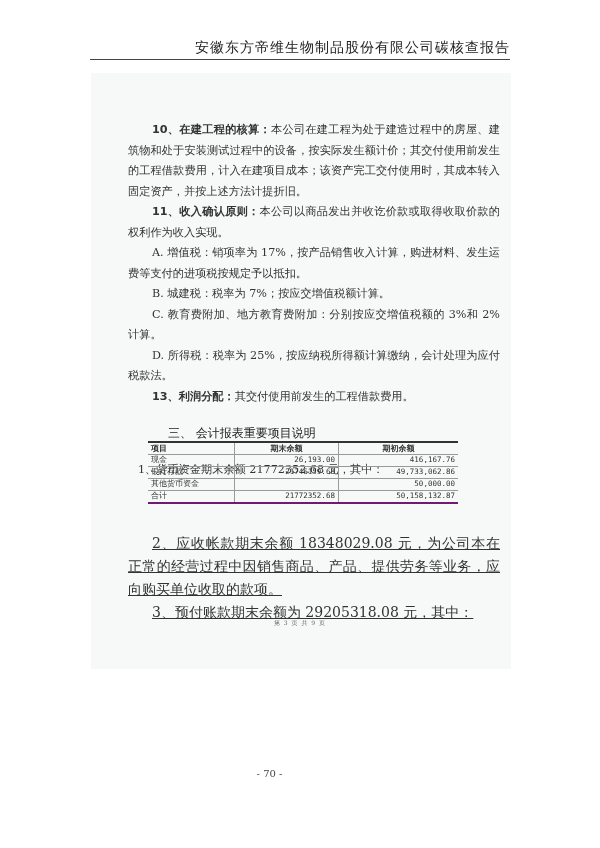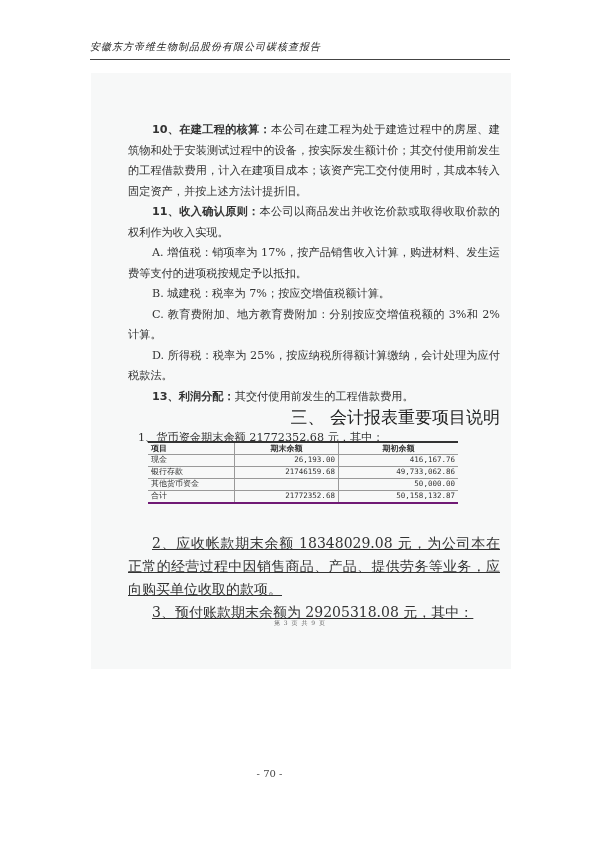--- a/index.html
+++ b/index.html
@@ -4,35 +4,34 @@
 <style>
   html, body { margin: 0; padding: 0; }
   body {
     width: 600px; height: 848px; position: relative; background: #ffffff;
     font-family: "DejaVu Serif", "Liberation Serif", serif; color: #222;
     overflow: hidden;
   }
   .page-header {
     position: absolute; left: 90px; top: 38px; width: 420px; height: 21px;
     border-bottom: 1.5px solid #444;
-    font-size: 10px; letter-spacing: 1px; color: #222;
+    text-align: right; font-size: 14px; letter-spacing: 1px; color: #222;
     line-height: 18px;
-    font-style: italic;
   }
   .scan {
     position: absolute; left: 91px; top: 73px; width: 420px; height: 596px;
     background: #f7f8f8;
   }
   .body-text {
     position: absolute; left: 128px; top: 120px; width: 372px;
     font-size: 11.2px; line-height: 20.5px; color: #333;
   }
   .para { text-indent: 24px; margin: 0; text-align: justify; }
   .para .bold { font-weight: bold; font-family: "DejaVu Sans", sans-serif; margin-top: 23px; }
-  .heading { font-family: "DejaVu Sans", sans-serif; font-size: 17px; margin: 0; text-indent: 24px; color: #222; text-align: right; }
+  .heading { font-family: "DejaVu Sans", sans-serif; font-size: 12px; margin: 16px; text-indent: 24px; color: #222; }
   .tbl {
     position: absolute; left: 148px; top: 441px; width: 310px;
     border-collapse: collapse; font-size: 8px; line-height: 10.5px; color: #333;
     border-top: 2px solid #333; border-bottom: 2px solid #701a75;
   }
   .tbl th, .tbl td { border-bottom: 1px solid #999; padding: 0 3px; height: 11px; }
   .tbl td + td, .tbl th + th { border-left: 1px solid #999; }
   .tbl th { font-weight: bold; }
   .tbl th:first-child, .tbl td:first-child { text-align: left; width: 80px; }
   .tbl td.num { text-align: right; font-family: "DejaVu Sans Mono", monospace; font-size: 7.5px; }

